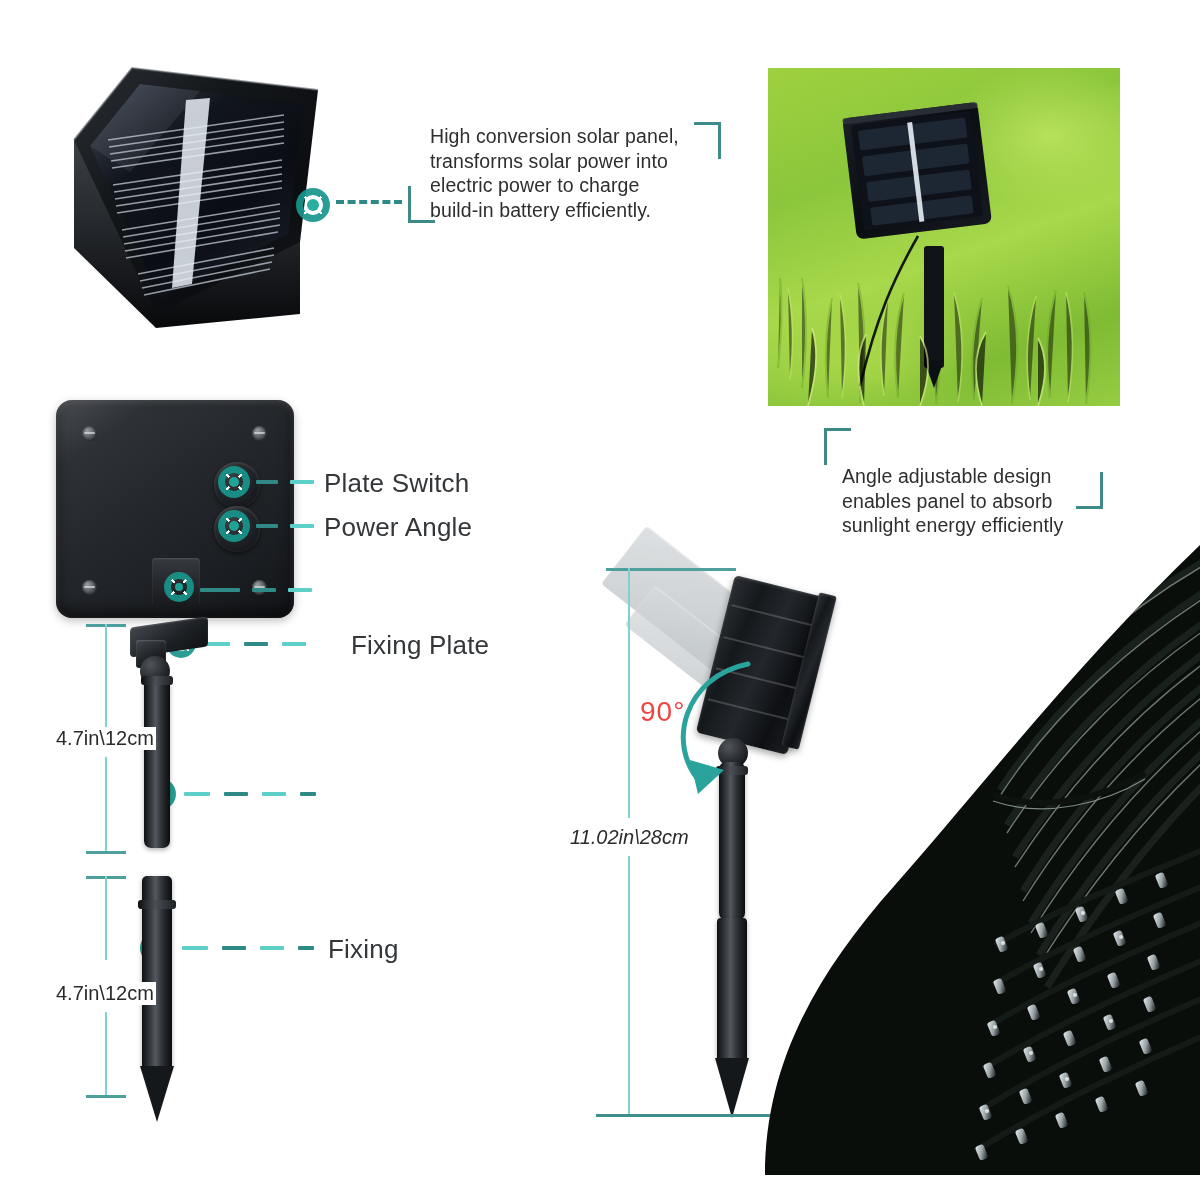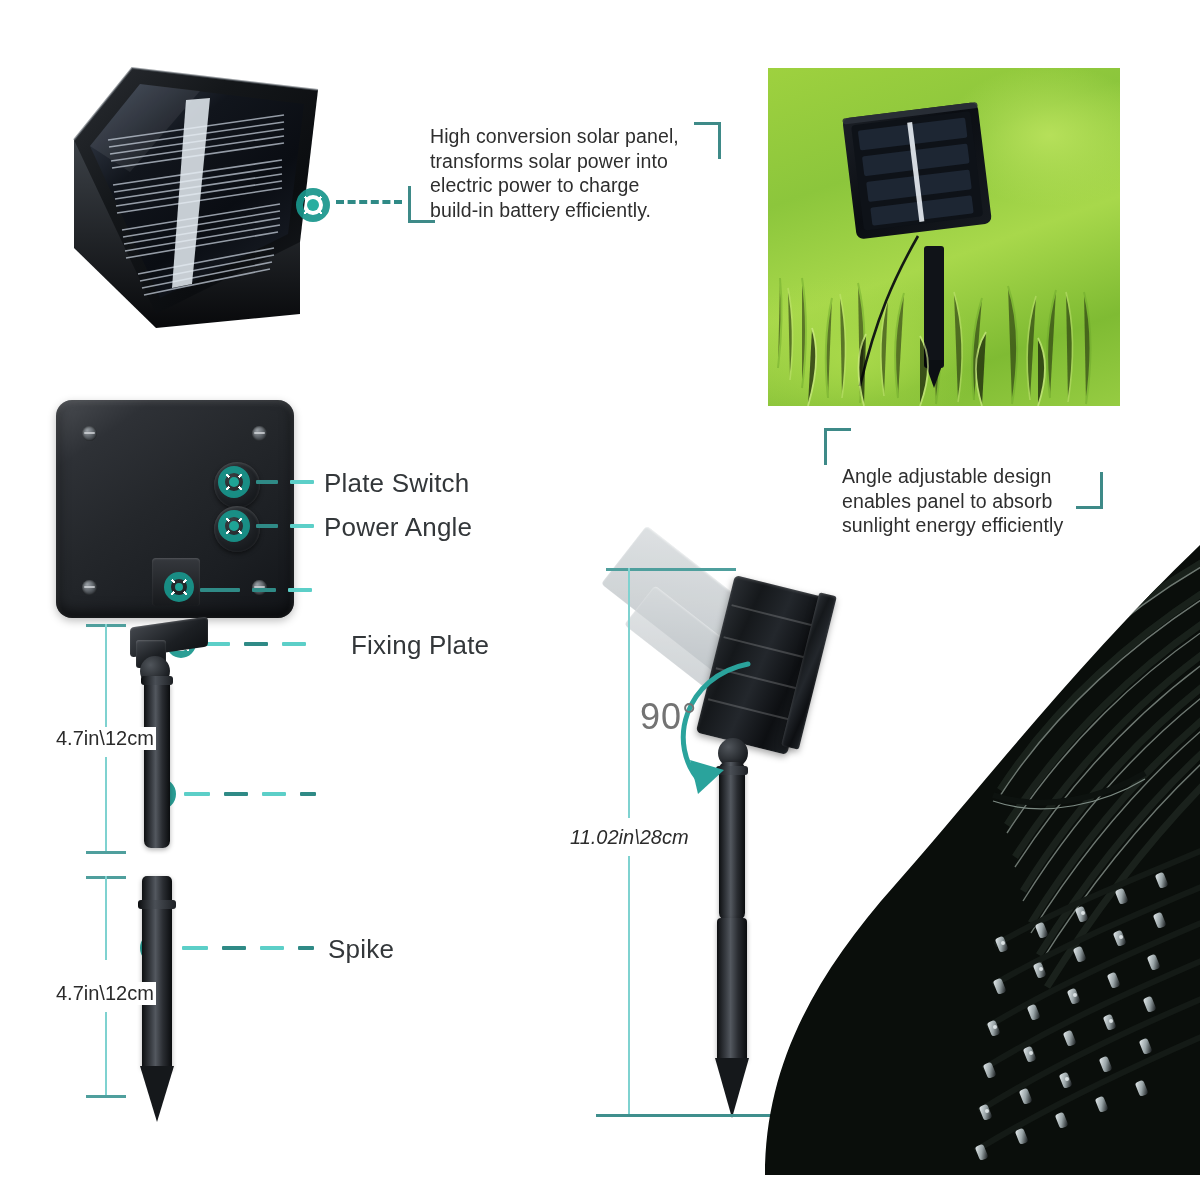--- a/index.html
+++ b/index.html
@@ -90,21 +90,21 @@
   
   .ghost{position:absolute;background:linear-gradient(150deg,#d8dcde,#b9bfc3);
      opacity:.85;box-shadow:inset 0 1px 2px rgba(255,255,255,.6);}
   .panelSide{position:absolute;
      background:linear-gradient(100deg,#2b2f34 0%,#15181b 25%,#23272c 50%,#0d0f12 78%,#1e2226 100%);
      box-shadow:inset 0 1px 3px rgba(255,255,255,.2),0 3px 7px rgba(0,0,0,.35);}
   .panelSide .rib{position:absolute;left:4%;right:4%;height:2px;background:rgba(255,255,255,.18);}
 
   
   .lights{position:absolute;left:745px;top:545px;width:455px;height:630px;overflow:hidden;}
-  .angletext{position:absolute;font-size:36px;color:#737373;letter-spacing:1px;}
+  .angletext{position:absolute;font-size:28px;color:#ef4444;letter-spacing:1px;}
 </style>
 </head>
 <body>
 
 <div class="stage">
 
   <div class="panelTL">
     <svg width="290" height="290" viewBox="0 0 290 290">
       <defs>
         <linearGradient id="bodyG" x1="0" y1="0" x2="1" y2="1">
@@ -285,21 +285,21 @@
 
   <div class="seg lt" style="left:184px;top:792px;width:26px;"></div>
   <div class="seg" style="left:224px;top:792px;width:24px;"></div>
   <div class="seg lt" style="left:262px;top:792px;width:24px;"></div>
   <div class="seg" style="left:300px;top:792px;width:16px;"></div>
 
   <div class="seg lt" style="left:182px;top:946px;width:26px;"></div>
   <div class="seg" style="left:222px;top:946px;width:24px;"></div>
   <div class="seg lt" style="left:260px;top:946px;width:24px;"></div>
   <div class="seg" style="left:298px;top:946px;width:16px;"></div>
-  <div class="label" style="left:328px;top:934px;">Spike</div>
+  <div class="label" style="left:328px;top:934px;">Fixing</div>
 
   <div>
     <div class="plate" style="left:130px;top:622px;width:78px;height:30px;border-radius:4px;
                 transform:skewY(-8deg);"></div>
     <div class="plate" style="left:136px;top:640px;width:30px;height:28px;border-radius:3px;"></div>
     <div class="joint" style="left:140px;top:656px;width:30px;height:30px;"></div>
     <div class="rodbody" style="left:144px;top:678px;width:26px;height:170px;"></div>
     <div class="collar" style="left:141px;top:676px;width:32px;height:9px;"></div>
   </div>
 

